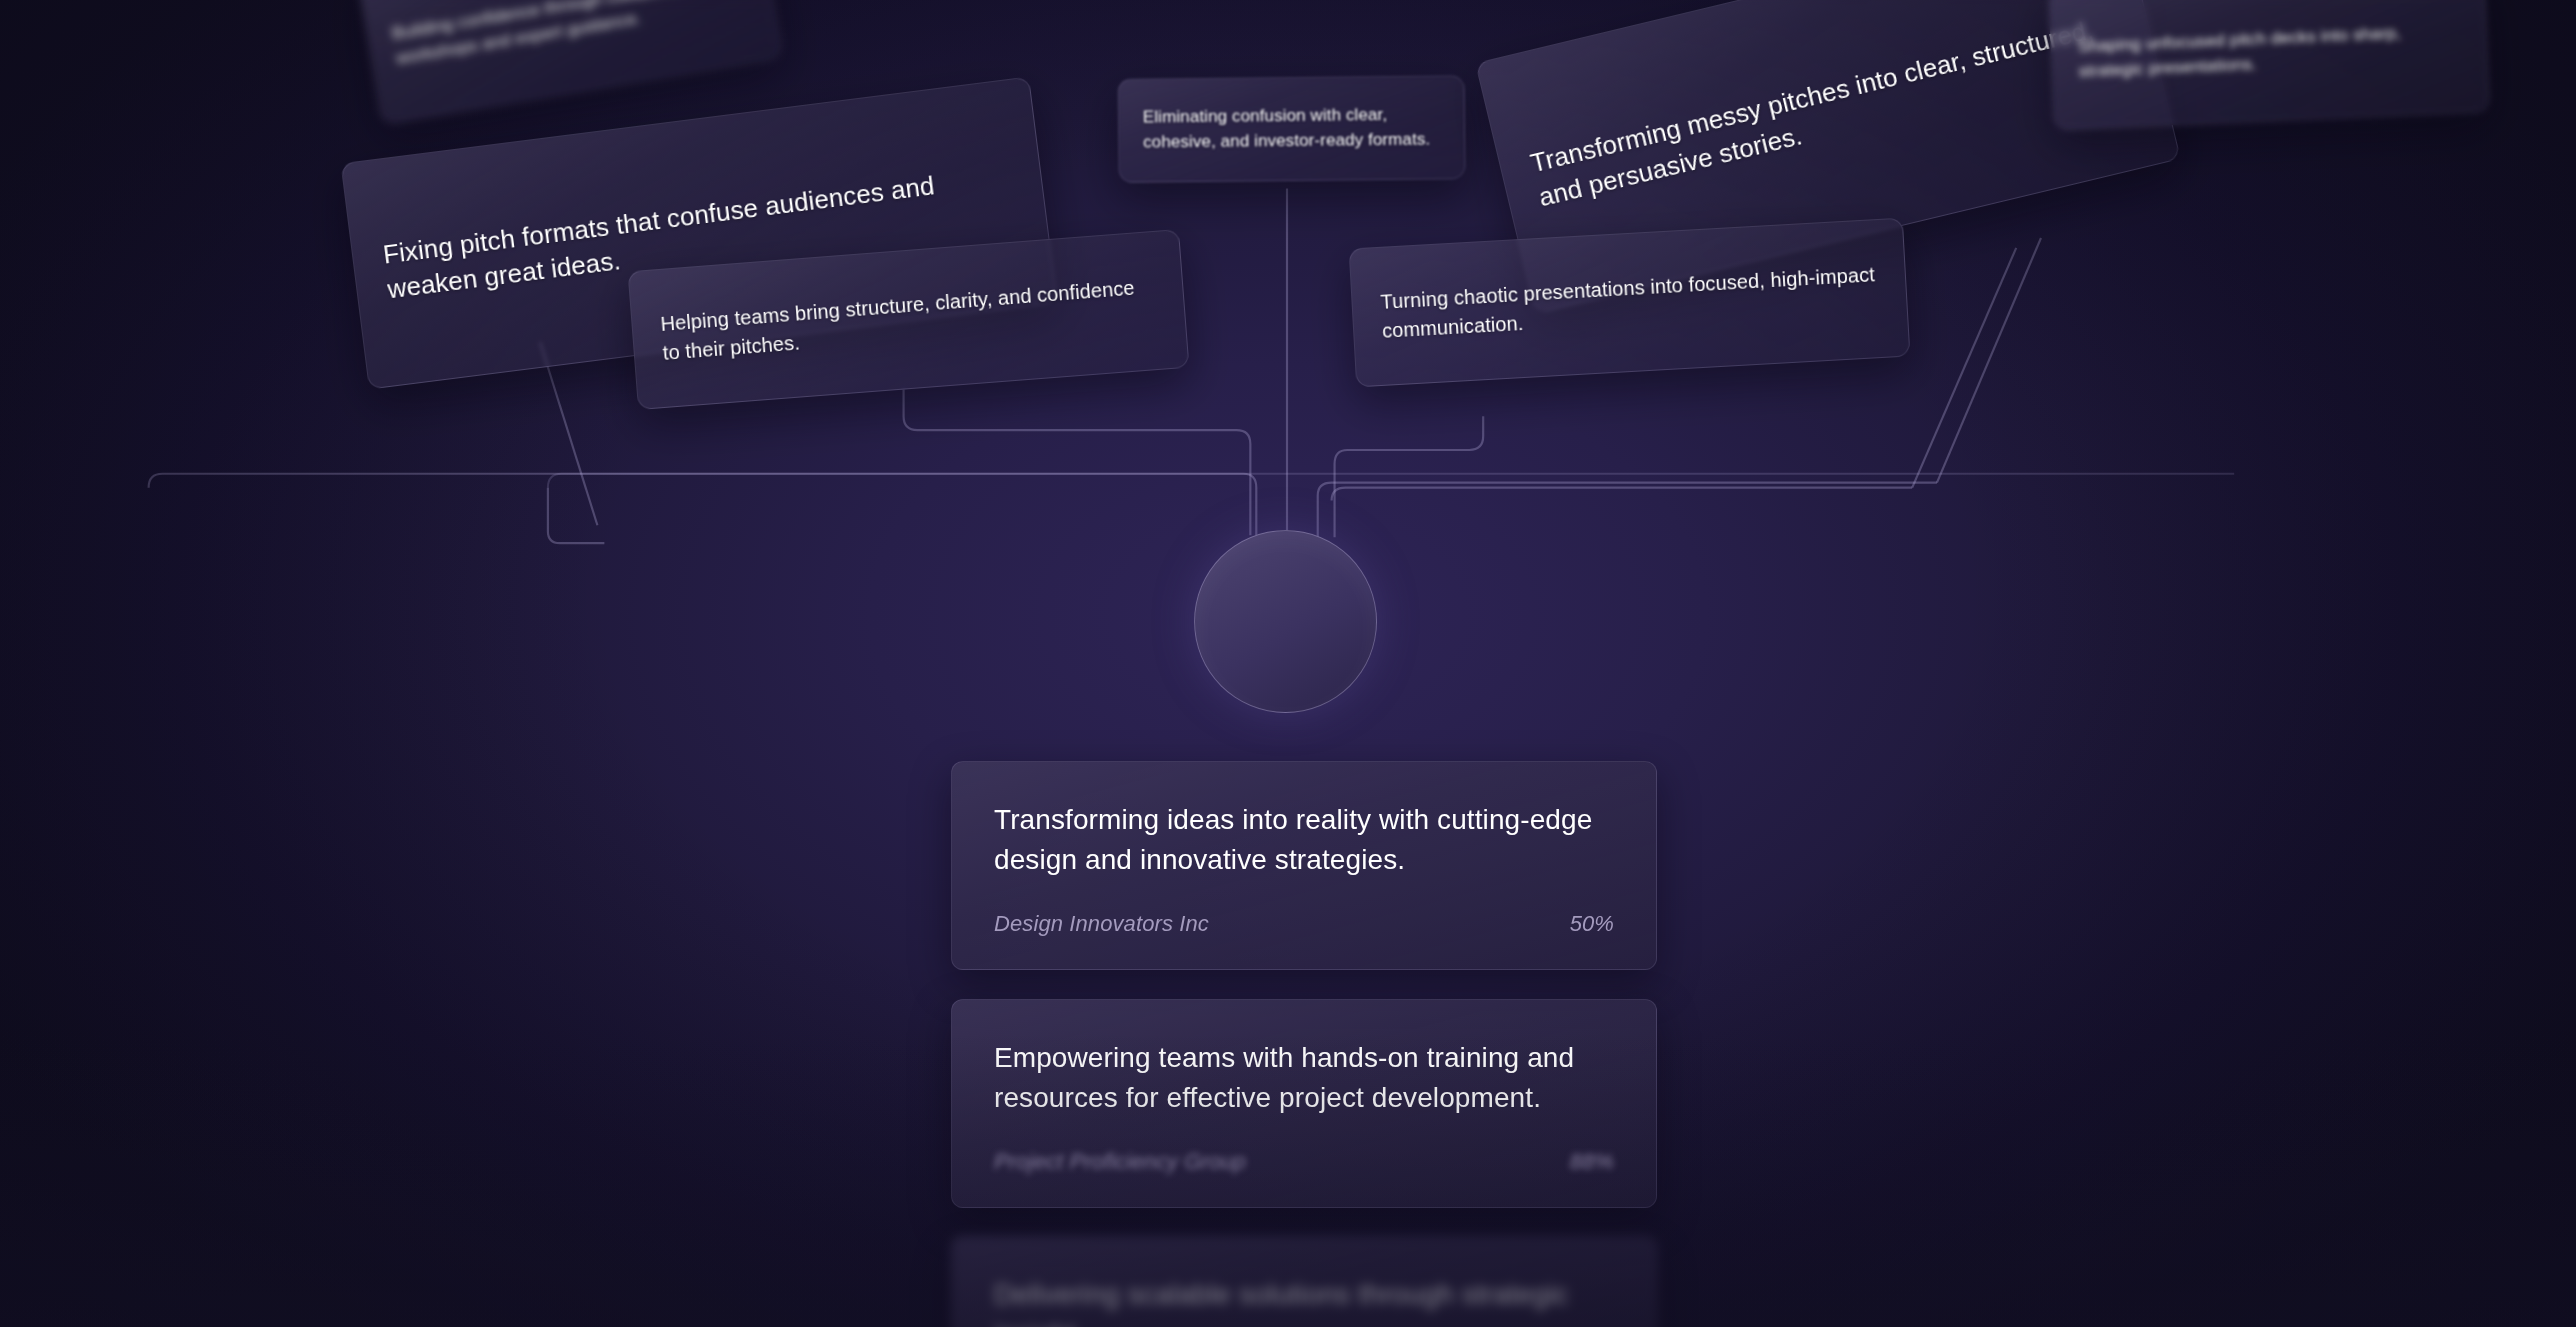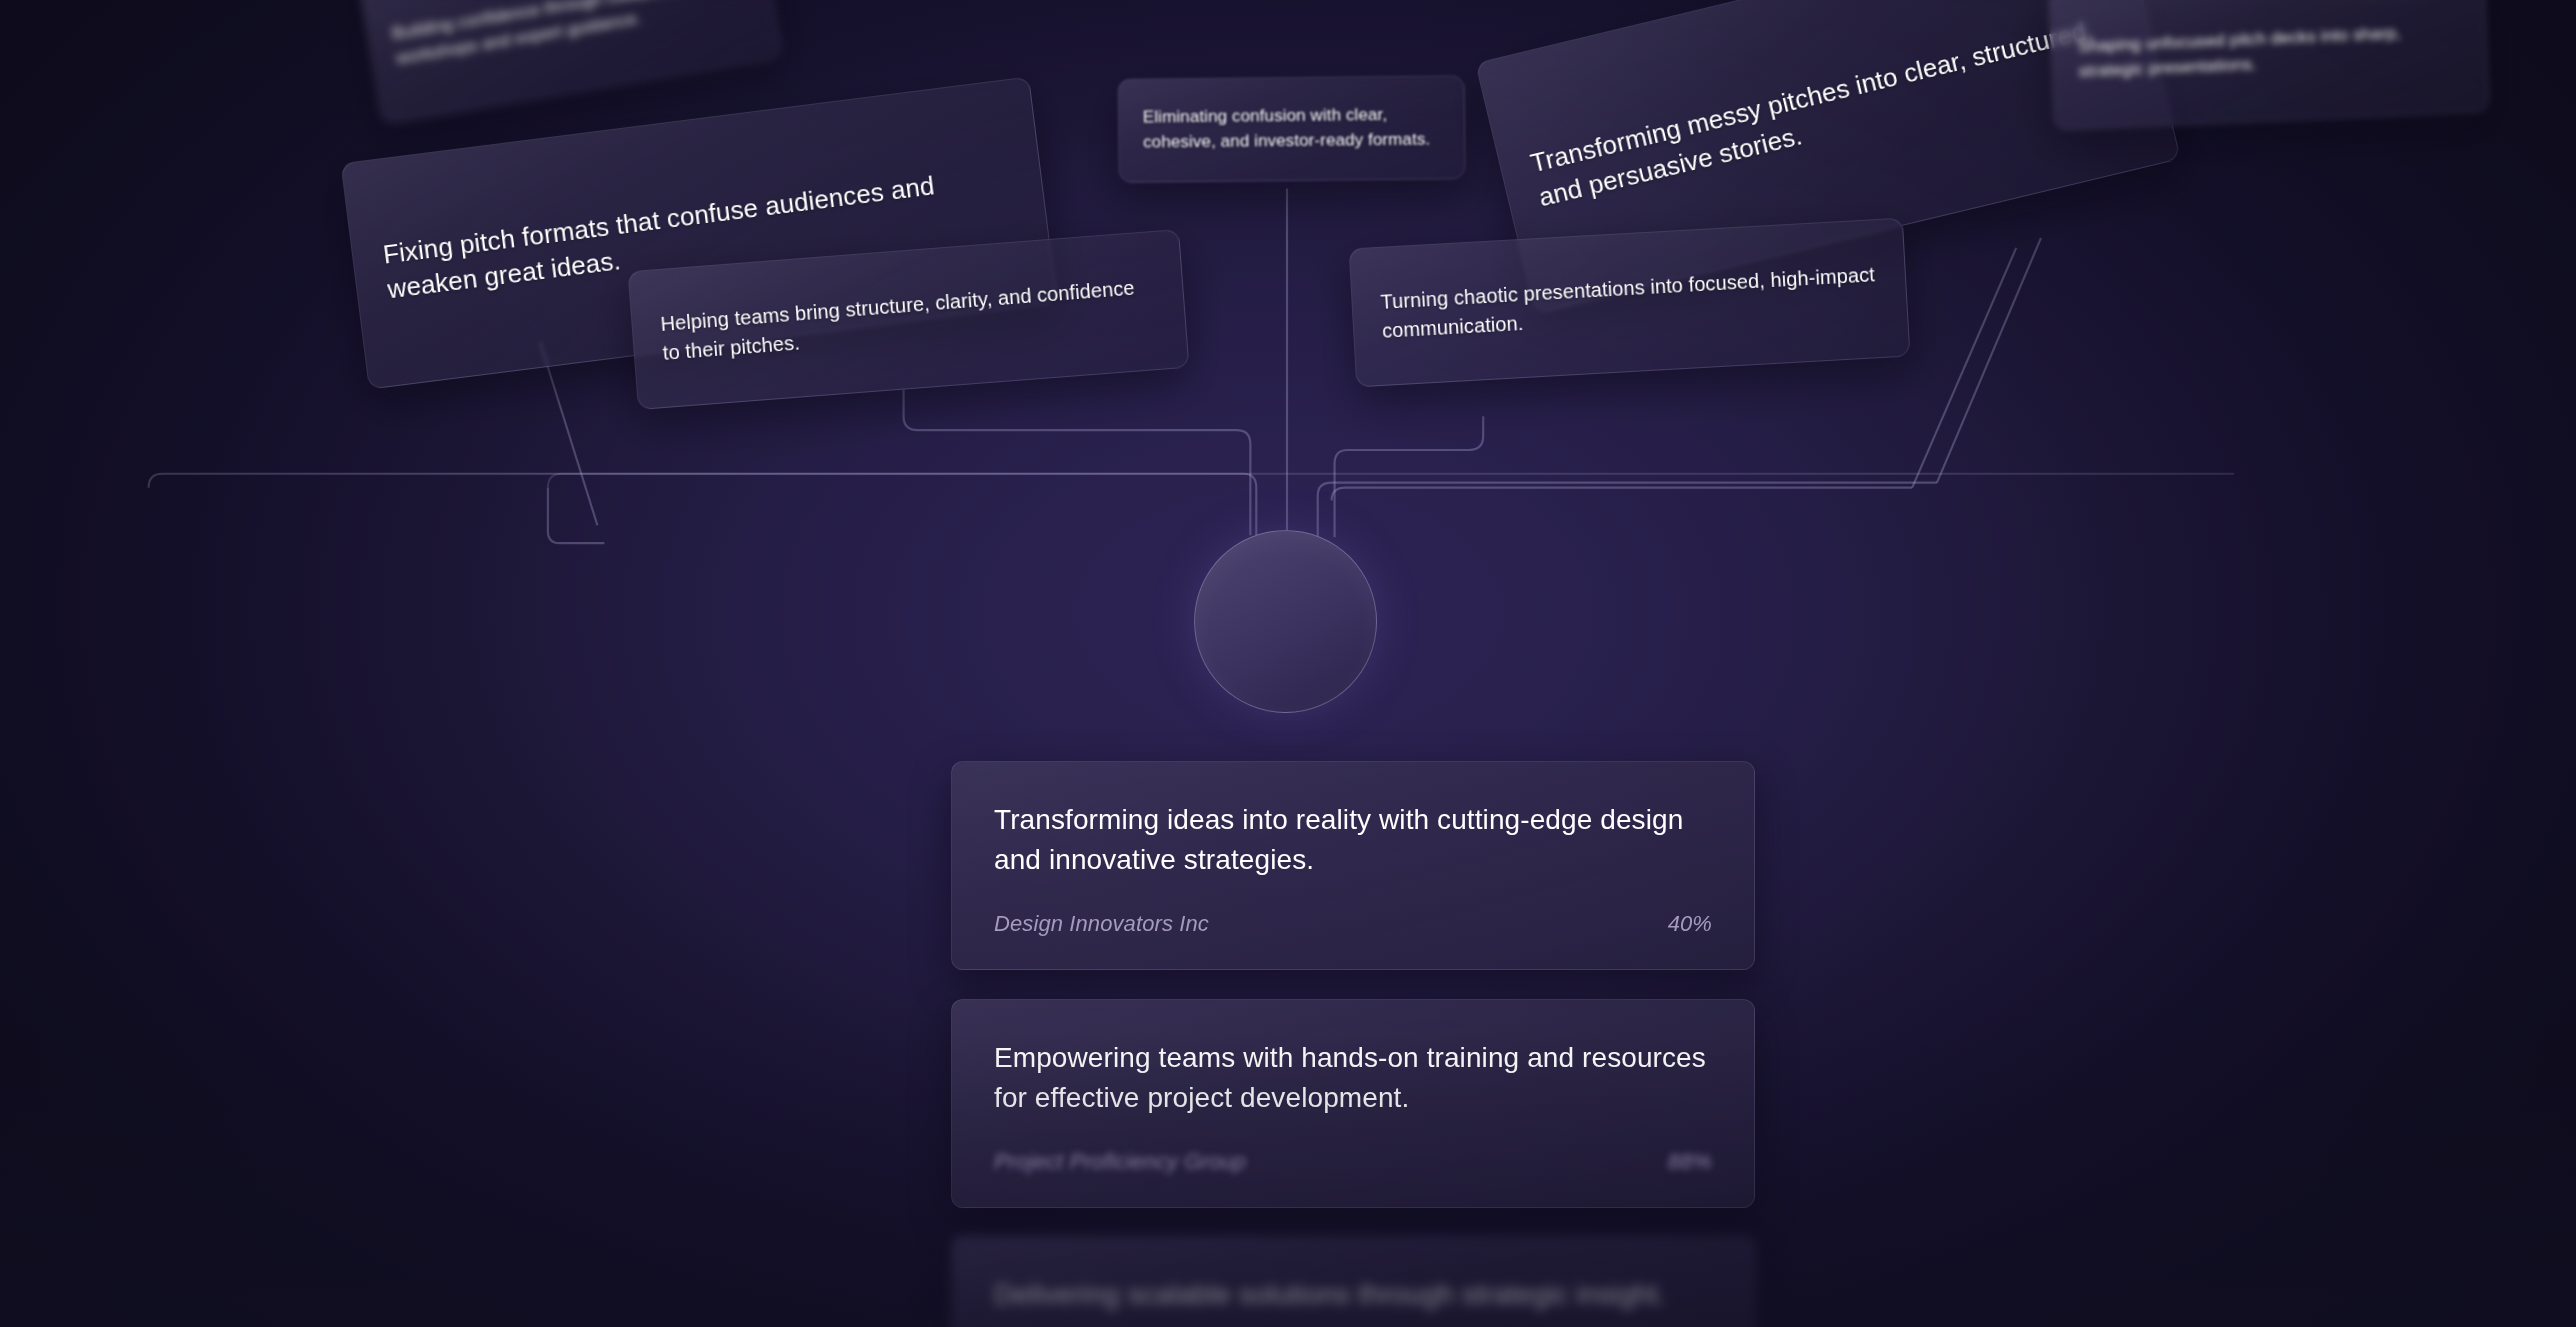--- a/index.html
+++ b/index.html
@@ -160,21 +160,21 @@
     width: 555px; height: 139px;
     transform: rotate(-3.2deg);
     padding: 20px 28px;
   }
   #card-turning .ctext { font-size: 20px; line-height: 1.42; }
 
   
   .result-card {
     position: absolute;
     left: 951px;
-    width: 804px;
+    width: 706px;
     border-radius: 12px;
     border: 1px solid rgba(186,178,218,0.14);
     background: linear-gradient(165deg,
         rgba(64,56,92,0.78) 0%,
         rgba(52,45,78,0.72) 40%,
         rgba(41,35,64,0.66) 100%);
     box-shadow: 0 14px 40px rgba(6,4,16,0.45);
     padding: 38px 42px 32px 42px;
     z-index: 5;
   }
@@ -274,21 +274,21 @@
   </div>
 
   <div class="card" id="card-turning">
     <div class="ctext">Turning chaotic presentations into focused, high-impact communication.</div>
   </div>
 
   <div class="result-card" id="result-1">
     <div class="rtitle">Transforming ideas into reality with cutting-edge design and innovative strategies.</div>
     <div class="rmeta">
       <span>Design Innovators Inc</span>
-      <span>40%</span>
+      <span>50%</span>
     </div>
   </div>
 
   <div class="result-card" id="result-2">
     <div class="rtitle">Empowering teams with hands-on training and resources for effective project development.</div>
     <div class="rmeta">
       <span>Project Proficiency Group</span>
       <span>88%</span>
     </div>
   </div>

